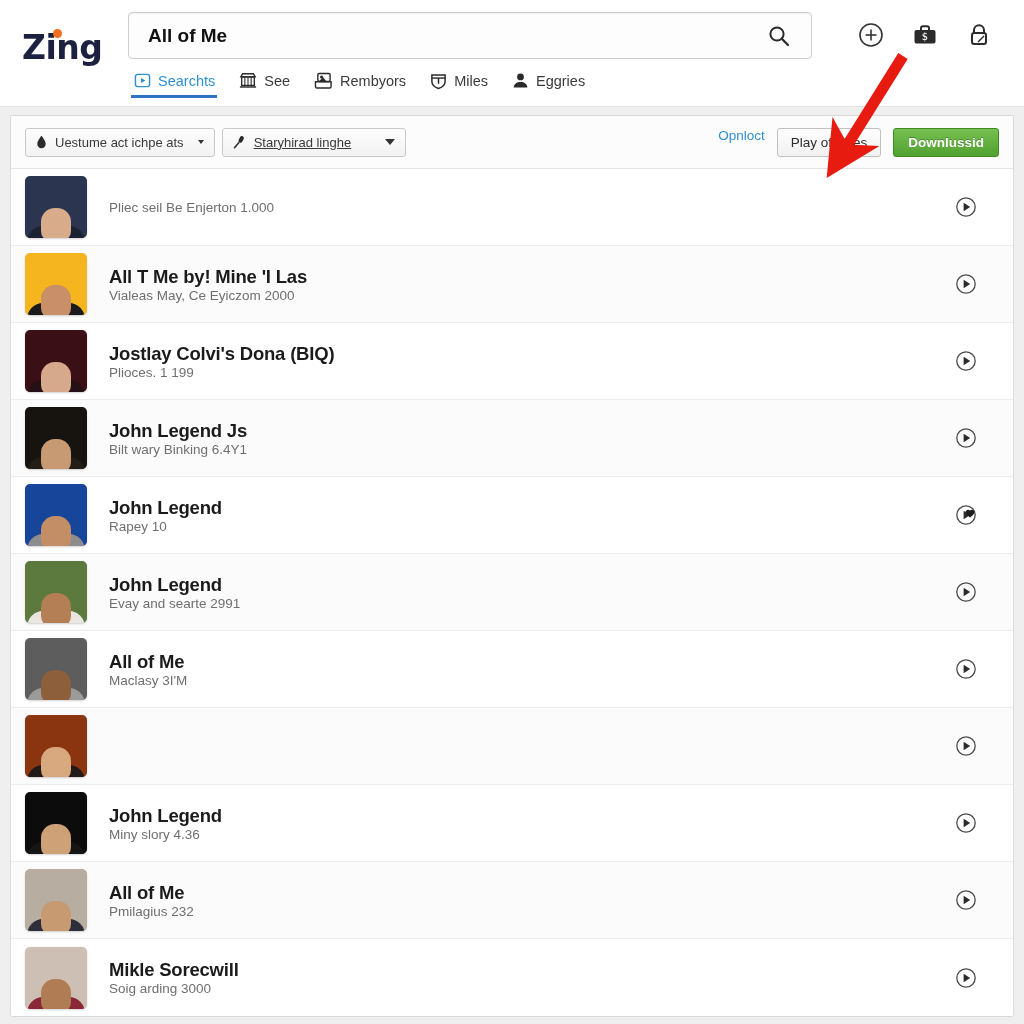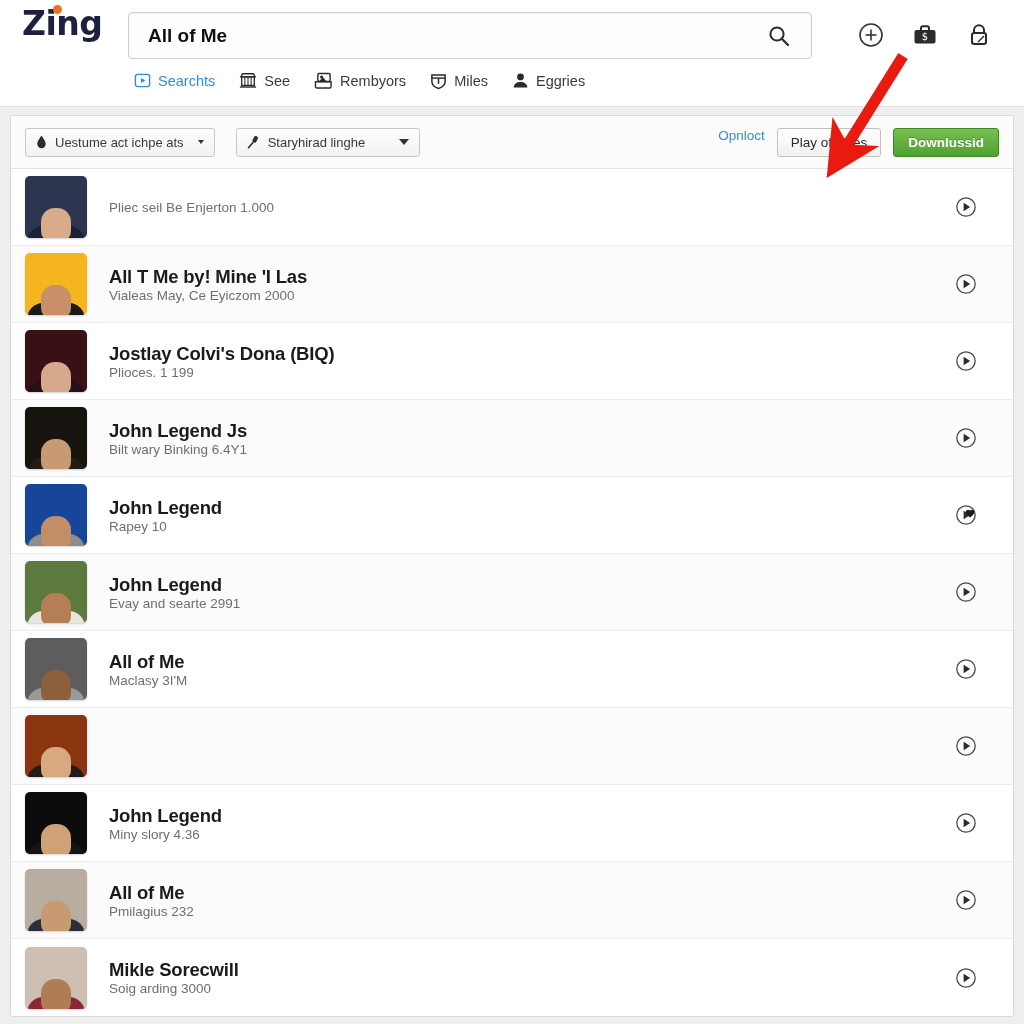--- a/index.html
+++ b/index.html
@@ -13,21 +13,21 @@
   #app { position: relative; width: 1024px; height: 1024px; }
 
   
   .header {
     position: relative;
     height: 107px;
     background: #ffffff;
     border-bottom: 1px solid #e2e2e2;
   }
   .logo {
-    position: absolute; left: 22px; top: 4px;
+    position: absolute; left: 22px; top: 28px;
     font-size: 33px; font-weight: bold;
     color: #1d2140;
     letter-spacing: -0.5px;
     font-family: "DejaVu Sans", sans-serif;
   }
   .logo .dot {
     position: absolute; left: 31px; top: 1px;
     width: 9px; height: 9px; border-radius: 50%;
     background: #f07020;
   }
@@ -53,21 +53,21 @@
   .hdr-icons { position: absolute; right: 32px; top: 22px; display: flex; gap: 28px; align-items: center; }
   .hdr-icons .ic { width: 26px; height: 26px; cursor: pointer; }
 
   
   .tabs {
     position: absolute; left: 126px; top: 72px;
     display: flex; align-items: flex-start; gap: 0;
   }
   .tab {
     display: flex; align-items: center; gap: 7px;
-    padding: 0 16px 25px 8px;
+    padding: 0 16px 9px 8px;
     font-size: 14.5px; color: #3b3b3b; cursor: pointer;
     position: relative;
   }
   .tab .tlabel { white-space: nowrap; }
   .tab.active .tlabel { color: #2f8fd4; }
   .tab.active .underline {
     position: absolute; left: 5px; right: 14px; bottom: 0;
     height: 3px; background: #2f73c8;
   }
   .tab svg { flex: none; }
@@ -95,21 +95,21 @@
     padding: 0 14px;
   }
   .dd {
     display: flex; align-items: center; gap: 8px;
     height: 29px; padding: 8px 10px;
     background: linear-gradient(#fdfdfd,#f2f2f2);
     border: 1px solid #c8c8c8; border-radius: 3px;
     font-size: 13px; color: #3a3a3a; cursor: pointer;
     white-space: nowrap;
   }
-  .dd + .dd { margin-left: 21px; }
+  .dd + .dd { margin-left: 7px; text-decoration: underline; }
   .dd .caret {
     width: 0; height: 0; margin-left: 6px;
     border-left: 5px solid transparent;
     border-right: 5px solid transparent;
     border-top: 6px solid #333;
   }
   .dd .caret.small {
     border-left-width: 3px; border-right-width: 3px; border-top-width: 4px;
   }
   .tb-right { margin-left: auto; display: flex; gap: 12px; }

